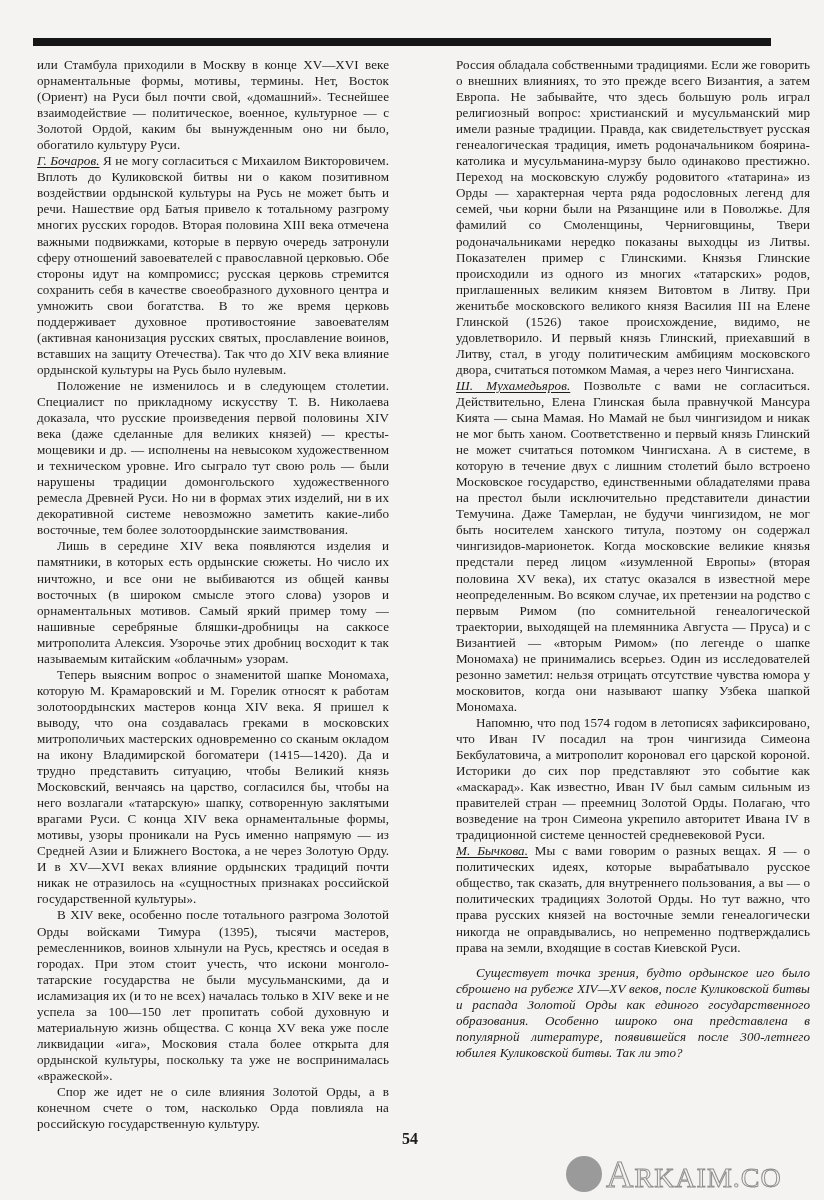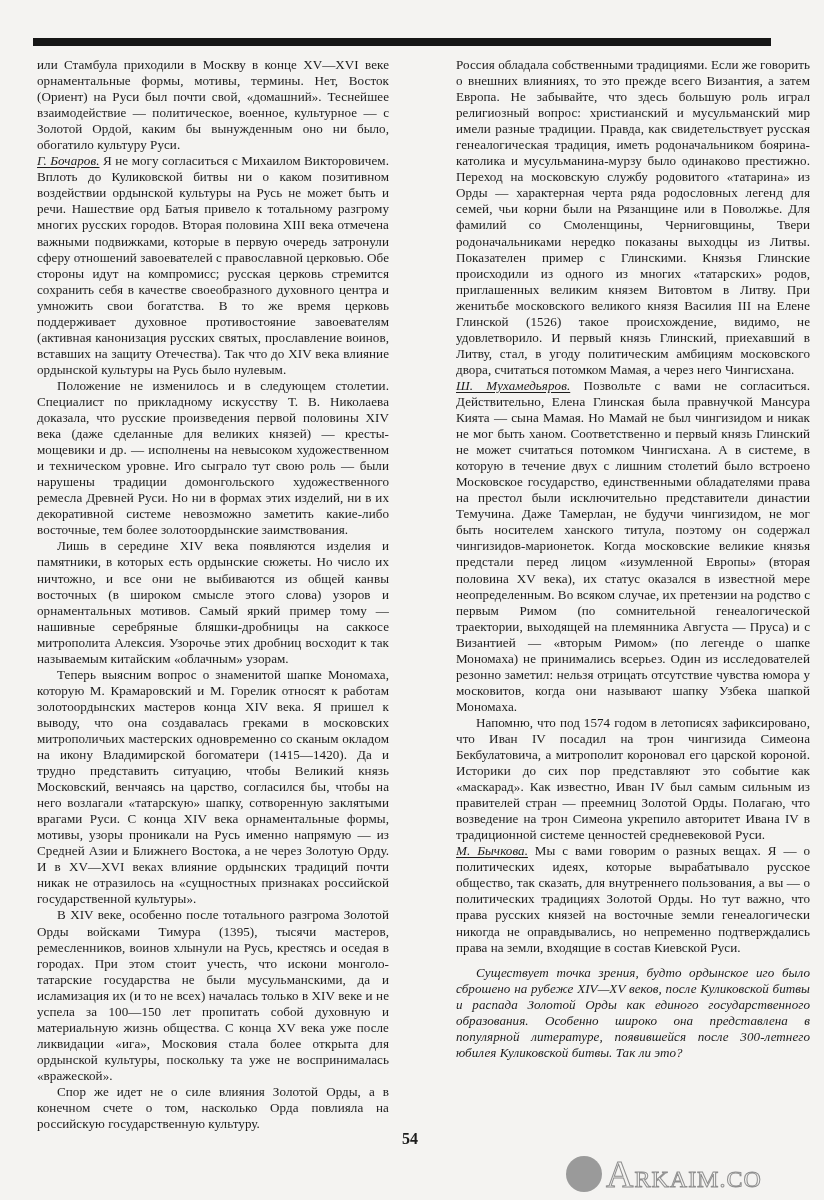--- a/index.html
+++ b/index.html
@@ -32,21 +32,21 @@
     position: absolute; left: 566px; top: 1152px; height: 44px;
     display: flex; align-items: center;
   }
   .wm-dot {
     width: 36px; height: 36px; border-radius: 50%; background: #9a9a9a; margin-right: 4px;
   }
   .wm-text {
     font-family: "Liberation Serif", serif; font-size: 38px; letter-spacing: 1px;
     color: transparent; -webkit-text-stroke: 1px #8e8e8e;
   }
-  .wm-text .small { font-size: 24px; margin-top: 24px; }
+  .wm-text .small { font-size: 28px; margin-top: 24px; }
 </style>
 </head>
 <body>
 
 <div class="top-rule"></div>
 
 <div class="col left">
   <p>или Стамбула приходили в Москву в конце XV—XVI веке орнаментальные формы, мотивы, термины. Нет, Восток (Ориент) на Руси был почти свой, «домашний». Теснейшее взаимодействие — политическое, военное, культурное — с Золотой Ордой, каким бы вынужденным оно ни было, обогатило культуру Руси.</p>
   <p><span class="speaker">Г. Бочаров.</span><span> Я не могу согласиться с Михаилом Викторовичем. Вплоть до Куликовской битвы ни о каком позитивном воздействии ордынской культуры на Русь не может быть и речи. Нашествие орд Батыя привело к тотальному разгрому многих русских городов. Вторая половина XIII века отмечена важными подвижками, которые в первую очередь затронули сферу отношений завоевателей с православной церковью. Обе стороны идут на компромисс; русская церковь стремится сохранить себя в качестве своеобразного духовного центра и умножить свои богатства. В то же время церковь поддерживает духовное противостояние завоевателям (активная канонизация русских святых, прославление воинов, вставших на защиту Отечества). Так что до XIV века влияние ордынской культуры на Русь было нулевым.</span></p>
   <p class="indent">Положение не изменилось и в следующем столетии. Специалист по прикладному искусству Т. В. Николаева доказала, что русские произведения первой половины XIV века (даже сделанные для великих князей) — кресты-мощевики и др. — исполнены на невысоком художественном и техническом уровне. Иго сыграло тут свою роль — были нарушены традиции домонгольского художественного ремесла Древней Руси. Но ни в формах этих изделий, ни в их декоративной системе невозможно заметить какие-либо восточные, тем более золотоордынские заимствования.</p>

